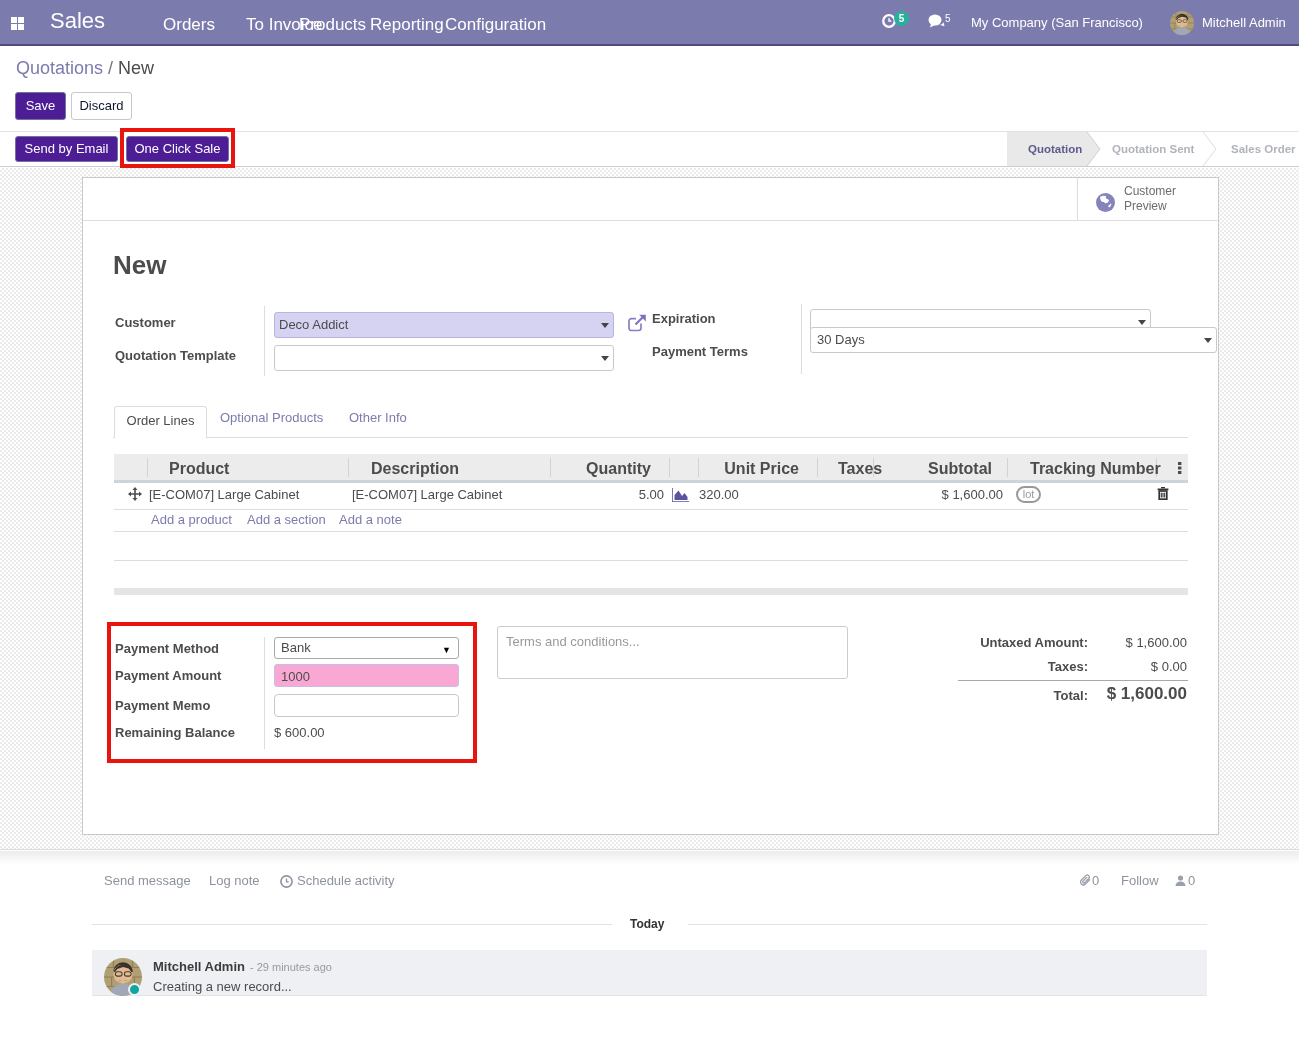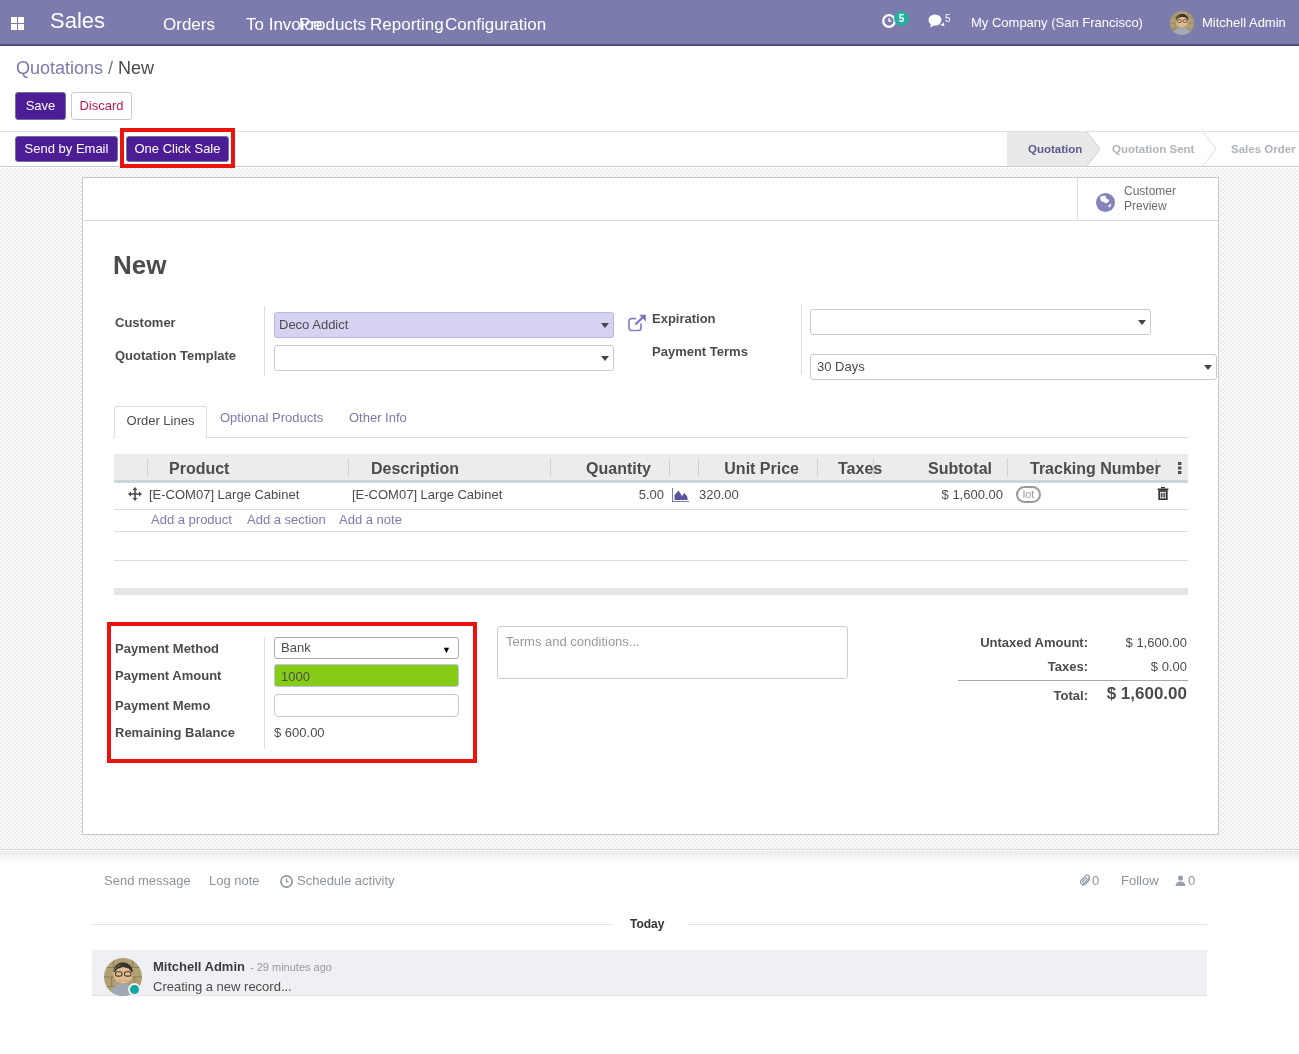--- a/index.html
+++ b/index.html
@@ -16,21 +16,21 @@
 
   
   .nav-right { position:absolute; top:0; color:#fff; font-size:13px; }
 
   
   #breadcrumb { left:16px; top:58px; font-size:18px; color:#4c4c4c; }
   #breadcrumb a { color:#7c7bad; text-decoration:none; }
 
   .btn { display:inline-block; text-align:center; font-size:13px; border-radius:3px; border:1px solid transparent; }
   .btn-primary { background:#4c1d95; border-color:#72719f; color:#fff; }
-  .btn-default { background:#fff; border-color:#c8c8c8; color:#be185d; }
+  .btn-default { background:#fff; border-color:#c8c8c8; color:#0f172a; }
 
   
   #statusbar { left:0; top:131px; width:1299px; height:36px; background:#fff; border-top:1px solid #e2e2e2; border-bottom:1px solid #ccc; }
 
   
   #hatch { left:0; top:168px; width:1299px; height:682px; background-color:#fff;
     background-image: conic-gradient(#ebebeb 25%, transparent 0 50%, #ebebeb 0 75%, transparent 0);
     background-size: 4px 4px;
     border-bottom:1px solid #d9d9d9; }
 
@@ -154,21 +154,21 @@
     <path d="M11.2 0.8 h6.6 v6.6 z" fill="#7b74c0"></path>
     <path d="M15.5 2.5 L7.5 10.5" stroke="#7b74c0" stroke-width="2.2"></path>
   </svg>
 
   <div class="label" style="left:569px; top:133px;">Expiration</div>
   <div class="label" style="left:569px; top:166px;">Payment Terms</div>
   <div class="vline" style="left:718px; top:126px; height:70px;"></div>
   <div class="sel" style="left:727px; top:131px; width:341px; height:26px;">
       <span class="caret"></span>
     </div>
-  <div class="sel" style="left:727px; top:176px; width:407px; height:26px;">30 Days<span class="caret"></span></div>
+  <div class="sel" style="left:727px; top:149px; width:407px; height:26px;">30 Days<span class="caret"></span></div>
 
   <div style="position:absolute; left:30px; top:224px; width:1075px; height:36px; border-bottom:1px solid #ddd;"></div>
   <div style="position:absolute; left:31px; top:228px; width:93px; height:32px; background:#fff; border:1px solid #ddd; border-bottom:none; border-radius:3px 3px 0 0; text-align:center; line-height:28px; color:#4c4c4c;">Order Lines</div>
   <div style="position:absolute; left:137px; top:232px; color:#7c7bad;">Optional Products</div>
   <div style="position:absolute; left:266px; top:232px; color:#7c7bad;">Other Info</div>
 
   <div id="table-zone" style="position:absolute; left:31px; top:276px; width:1074px;">
 
     <div style="position:absolute; left:0; top:0; width:1074px; height:29px; background:#ececec; border-bottom:3px solid #ccd5da;"></div>
     <div class="thsep" style="left:33px;"></div>
@@ -224,21 +224,21 @@
     <div style="position:absolute; left:0; top:134px; width:1074px; height:7px; background:#e5e5e5;"></div>
   </div>
 
   <div id="pay-zone">
     <div class="label" style="left:32px; top:463px;">Payment Method</div>
     <div class="label" style="left:32px; top:490px;">Payment Amount</div>
     <div class="label" style="left:32px; top:520px;">Payment Memo</div>
     <div class="label" style="left:32px; top:547px;">Remaining Balance</div>
     <div class="vline" style="left:181px; top:459px; height:112px;"></div>
     <div class="sel" style="left:191px; top:459px; width:185px; height:22px; line-height:20px; border-color:#a9a9a9;">Bank<span style="position:absolute; right:7px; top:2px; font-size:9px; color:#000;">▼</span></div>
-    <div class="sel" style="left:191px; top:486px; width:185px; height:23px; line-height:24px; background:#84cc16; border-color:#c2c0ea;">1000</div>
+    <div class="sel" style="left:191px; top:486px; width:185px; height:23px; line-height:24px; background:#f9a8d4; border-color:#c2c0ea;">1000</div>
     <div class="sel" style="left:191px; top:516px; width:185px; height:23px; line-height:21px; border-radius:4px;"></div>
     <div style="position:absolute; left:191px; top:547px;">$ 600.00</div>
   </div>
 
   <div id="totals-zone">
     <div style="position:absolute; left:414px; top:448px; width:351px; height:53px; border:1px solid #ccc; border-radius:3px; color:#999; padding:7px 8px;">Terms and conditions...</div>
     <div class="label" style="left:700px; top:457px; width:305px; text-align:right;">Untaxed Amount:</div>
     <div style="position:absolute; left:905px; top:457px; width:199px; text-align:right;">$ 1,600.00</div>
     <div class="label" style="left:700px; top:481px; width:305px; text-align:right;">Taxes:</div>
     <div style="position:absolute; left:905px; top:481px; width:199px; text-align:right;">$ 0.00</div>

